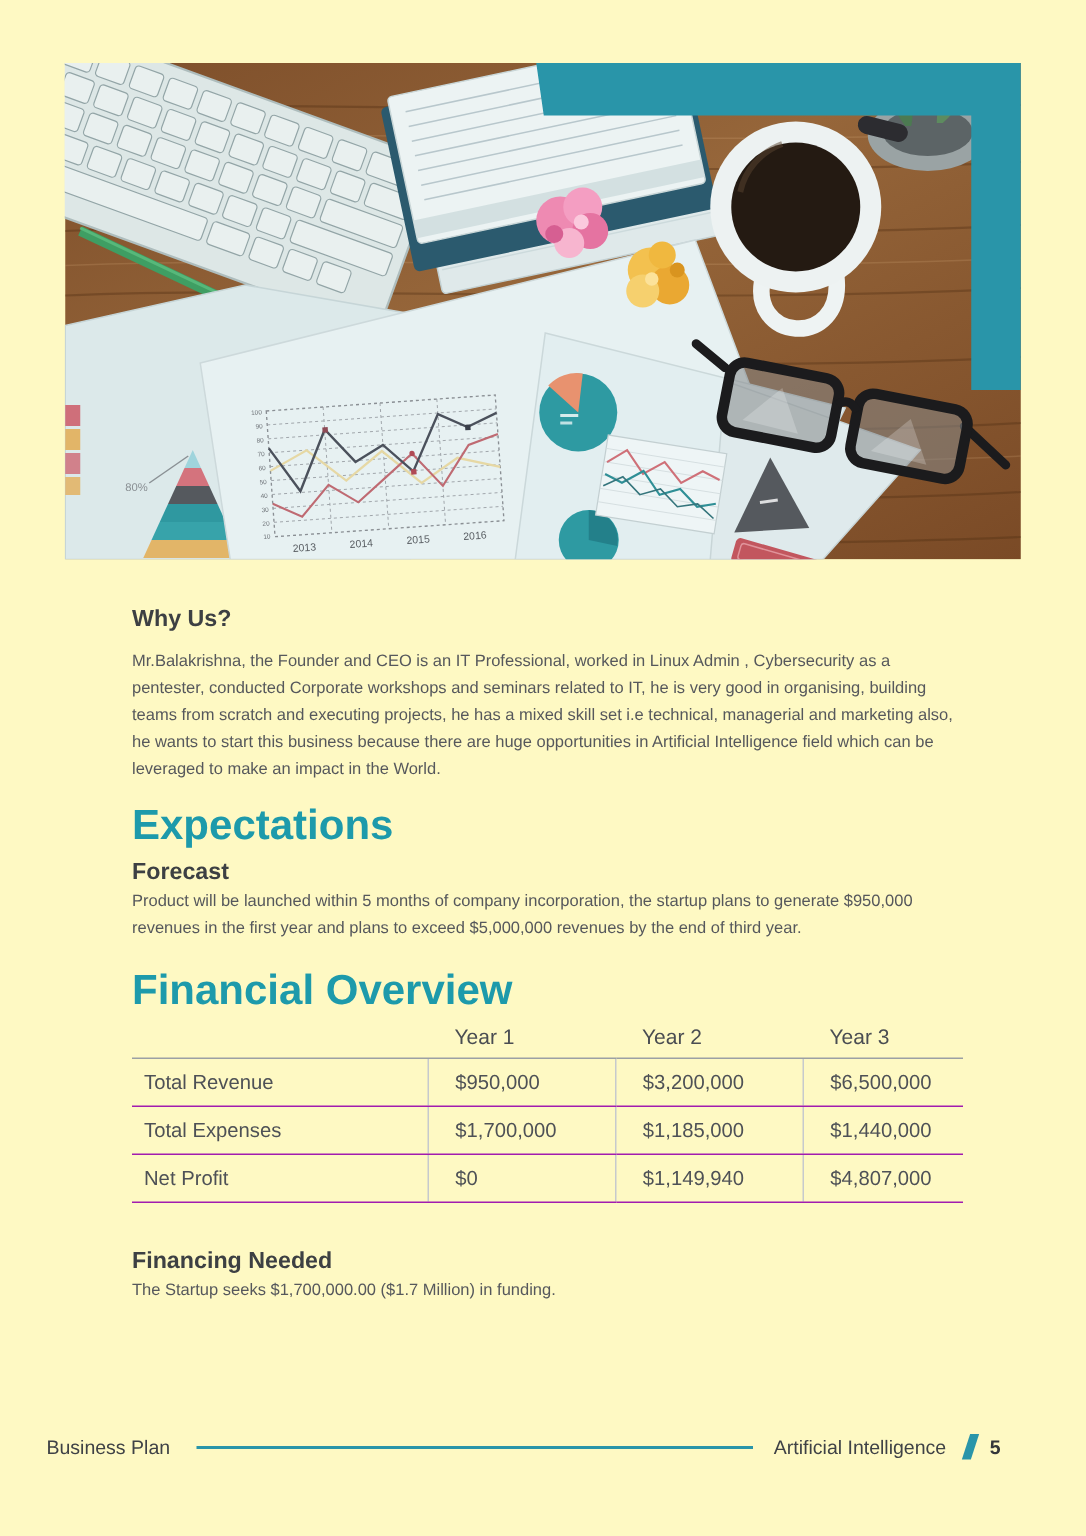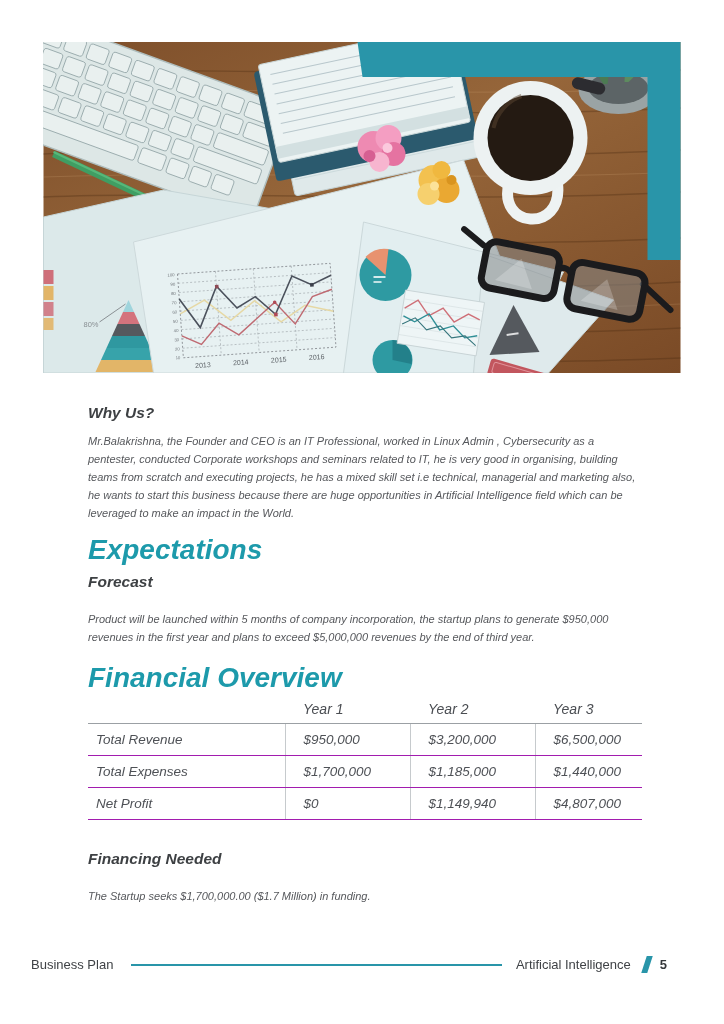--- a/index.html
+++ b/index.html
@@ -1,31 +1,31 @@
 <!DOCTYPE html>
 <html><head>
 <meta charset="utf-8">
 <style>
   html,body{margin:0;padding:0;background:#e8e8e8;}
   .page{
-    width:724px;height:1024px;position:relative;background:#ffffff;
+    width:724px;height:1024px;position:relative;background:#fef9c3;
     margin:0 auto;overflow:hidden;
     font-family:"Liberation Sans","DejaVu Sans",sans-serif;
   }
   .hero{margin:42px 43px 0 43px;width:638px;height:331px;overflow:hidden;}
   .hero svg{display:block;}
-  main{padding:0 84px 0 88px;font-style:italic;}
+  main{padding:0 84px 0 88px;}
   h2.teal{font-size:28px;line-height:24px;font-weight:700;color:#1d9aab;margin:16px 0 0;}
   h2.teal.fo{margin-top:20px;}
   h3.dark{font-size:15.5px;line-height:19px;font-weight:700;color:#3d4043;margin:0;}
   h3.why{margin-top:30px;}
   h3.fc{margin-top:10px;}
   h3.fin{margin-top:29px;}
   p.body{font-size:11px;line-height:18px;color:#56585c;margin:10px 0 0;max-width:552px;}
-  p.body.fc{margin-top:19px;}
+  p.body.fc{margin-top:1px;}
   table.fin-table{width:554px;border-collapse:collapse;margin-top:8px;table-layout:fixed;}
   table.fin-table th{
     font-weight:400;font-size:14px;color:#4a4d52;text-align:left;
     padding:3px 0 6px 18px;border-bottom:1px solid #9ba0a4;
   }
   table.fin-table th:first-child{padding-left:0;}
   table.fin-table td{
     font-size:13.5px;color:#4e5156;padding:8px 0 8px 18px;
     border-bottom:1px solid #a21caf;
   }

